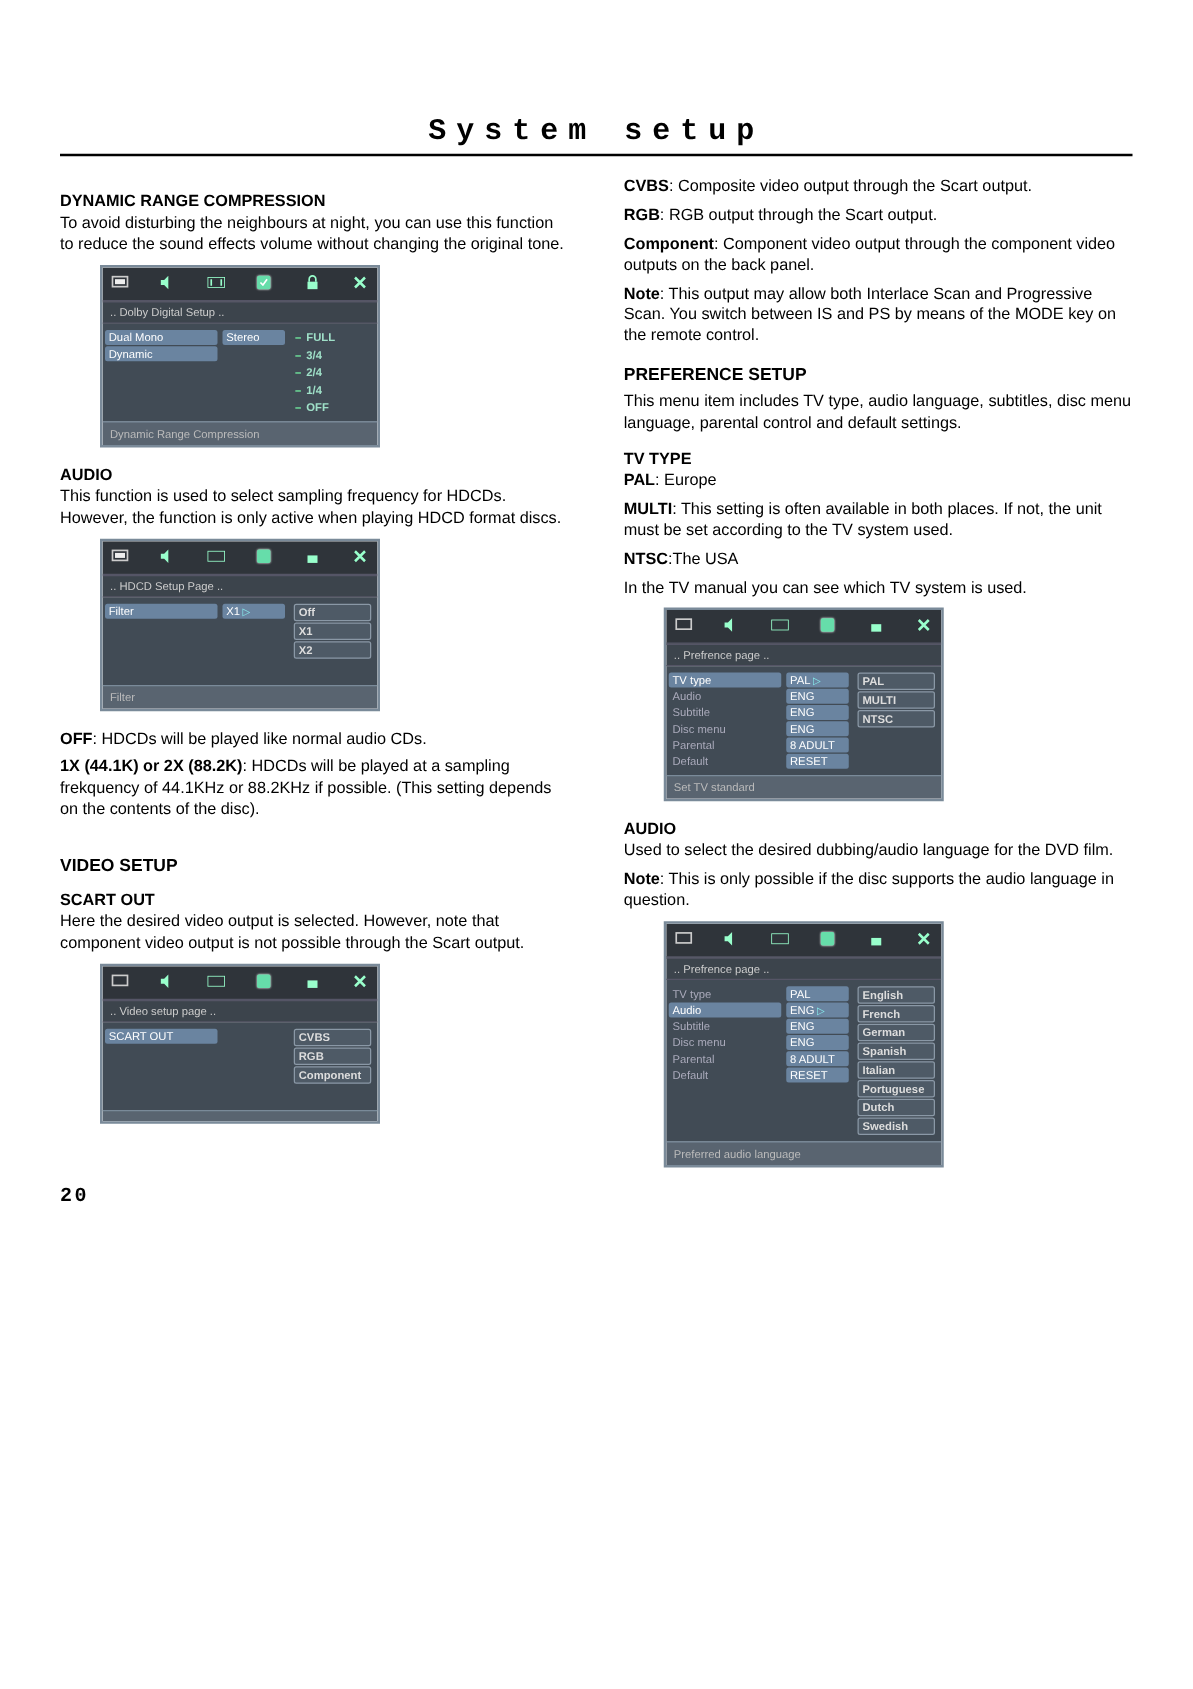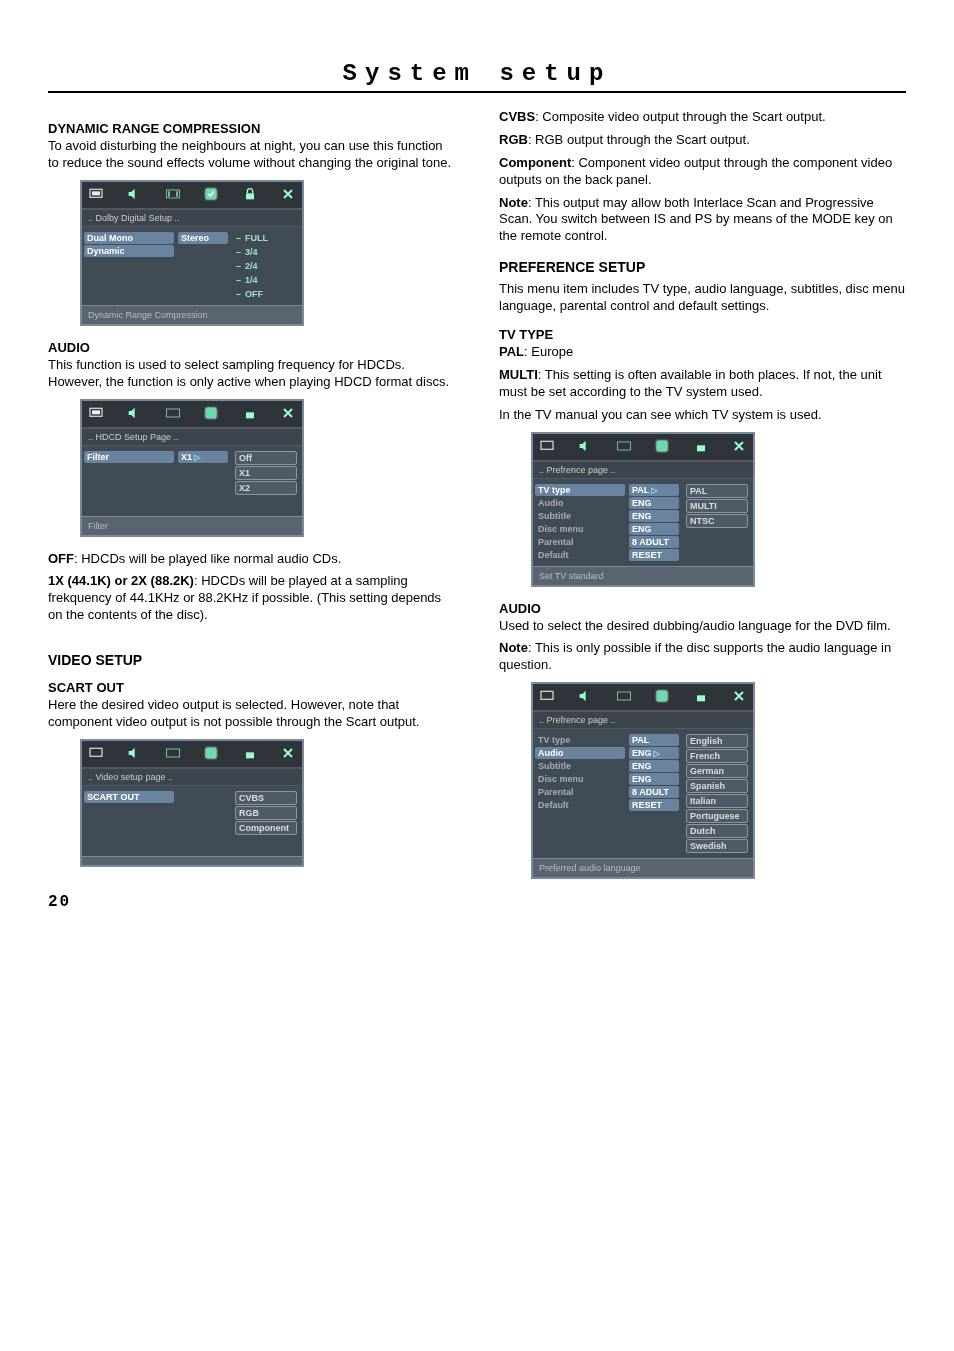--- a/index.html
+++ b/index.html
@@ -4,21 +4,21 @@
 <style>
   body {
     margin: 0;
     padding: 0;
     background: #fff;
     font-family: Arial, Helvetica, sans-serif;
     width: 954px;
     color: #000;
   }
   .page {
-    padding: 60px 48px 40px 48px;
+    padding: 92px 48px 40px 48px;
   }
   .title {
     font-family: "Courier New", monospace;
     font-size: 24px;
     letter-spacing: 8px;
     text-align: center;
     margin-bottom: 4px;
     font-weight: bold;
   }
   .title-border {
@@ -93,21 +93,21 @@
   .osd-right {
     flex: 1;
     padding: 4px 2px;
   }
   .osd-row {
     padding: 1px 3px;
     margin: 1px 0;
     border-radius: 2px;
     white-space: nowrap;
     color: #aab;
-    font-weight: bold;
+    font-weight: normal;
     position: relative;
   }
   .osd-row.sel {
     background: #6a84a0;
     color: #fff;
   }
   .osd-row.opt {
     border: 1px solid #8a98a6;
     background: #4e5a66;
     color: #ddd;
@@ -314,20 +314,21 @@
       <p><span class="bold">RGB</span><span>: RGB output through the Scart output.</span></p>
       <p><span class="bold">Component</span><span>: Component video output through the component video outputs on the back panel.</span></p>
       <p><span class="bold">Note</span><span>: This output may allow both Interlace Scan and Progressive Scan. You switch between IS and PS by means of the MODE key on the remote control.</span></p>
 
       <h2 class="section">PREFERENCE SETUP</h2>
       <p>This menu item includes TV type, audio language, subtitles, disc menu language, parental control and default settings.</p>
 
       <h3 class="subsection">TV TYPE</h3>
       <p><span class="bold">PAL</span><span>: Europe</span></p>
       <p><span class="bold">MULTI</span><span>: This setting is often available in both places. If not, the unit must be set according to the  TV system used.</span></p>
+      <p><span class="bold">NTSC</span><span>:The USA</span></p>
       <p>In the TV manual you can see which TV system is used.</p>
 
       <div class="osd">
         <div class="osd-iconbar">
           <span><svg viewBox="0 0 24 24">
                 <rect x="3" y="5" width="18" height="12" fill="none" stroke="#ccc" stroke-width="2"></rect>
               </svg></span>
           <span><svg viewBox="0 0 24 24">
                 <path d="M4 9v6h4l5 5V4L8 9H4z" fill="#9fc"></path>
               </svg></span>

